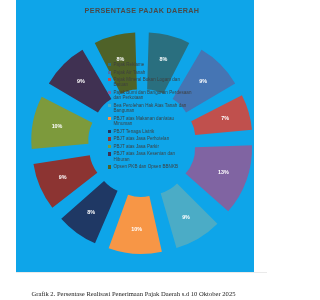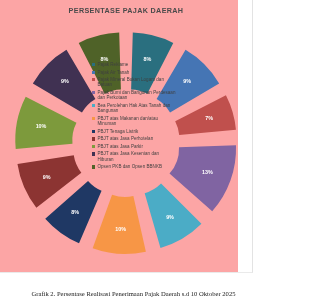--- a/index.html
+++ b/index.html
@@ -3,22 +3,22 @@
 <meta charset="utf-8">
 <style>
   html,body{margin:0;padding:0;}
   body{
     width:267px;height:300px;overflow:hidden;
     background:#ffffff;
     font-family:"Liberation Sans",sans-serif;
     position:relative;
   }
   #card{
-    position:absolute;left:0;top:0;width:252px;height:272px;
-    background:#fca5a5;
+    position:absolute;left:16px;top:0;width:252px;height:272px;
+    background:#0ea5e9;
     border-right:1px solid #e3e3e3;
     border-bottom:1px solid #eaeaea;
     overflow:hidden;
   }
   #chart-title{
     position:absolute;top:6px;left:0;width:252px;
     text-align:center;
     font-size:7.2px;font-weight:bold;letter-spacing:.35px;
     color:#4a4a4a;
   }

